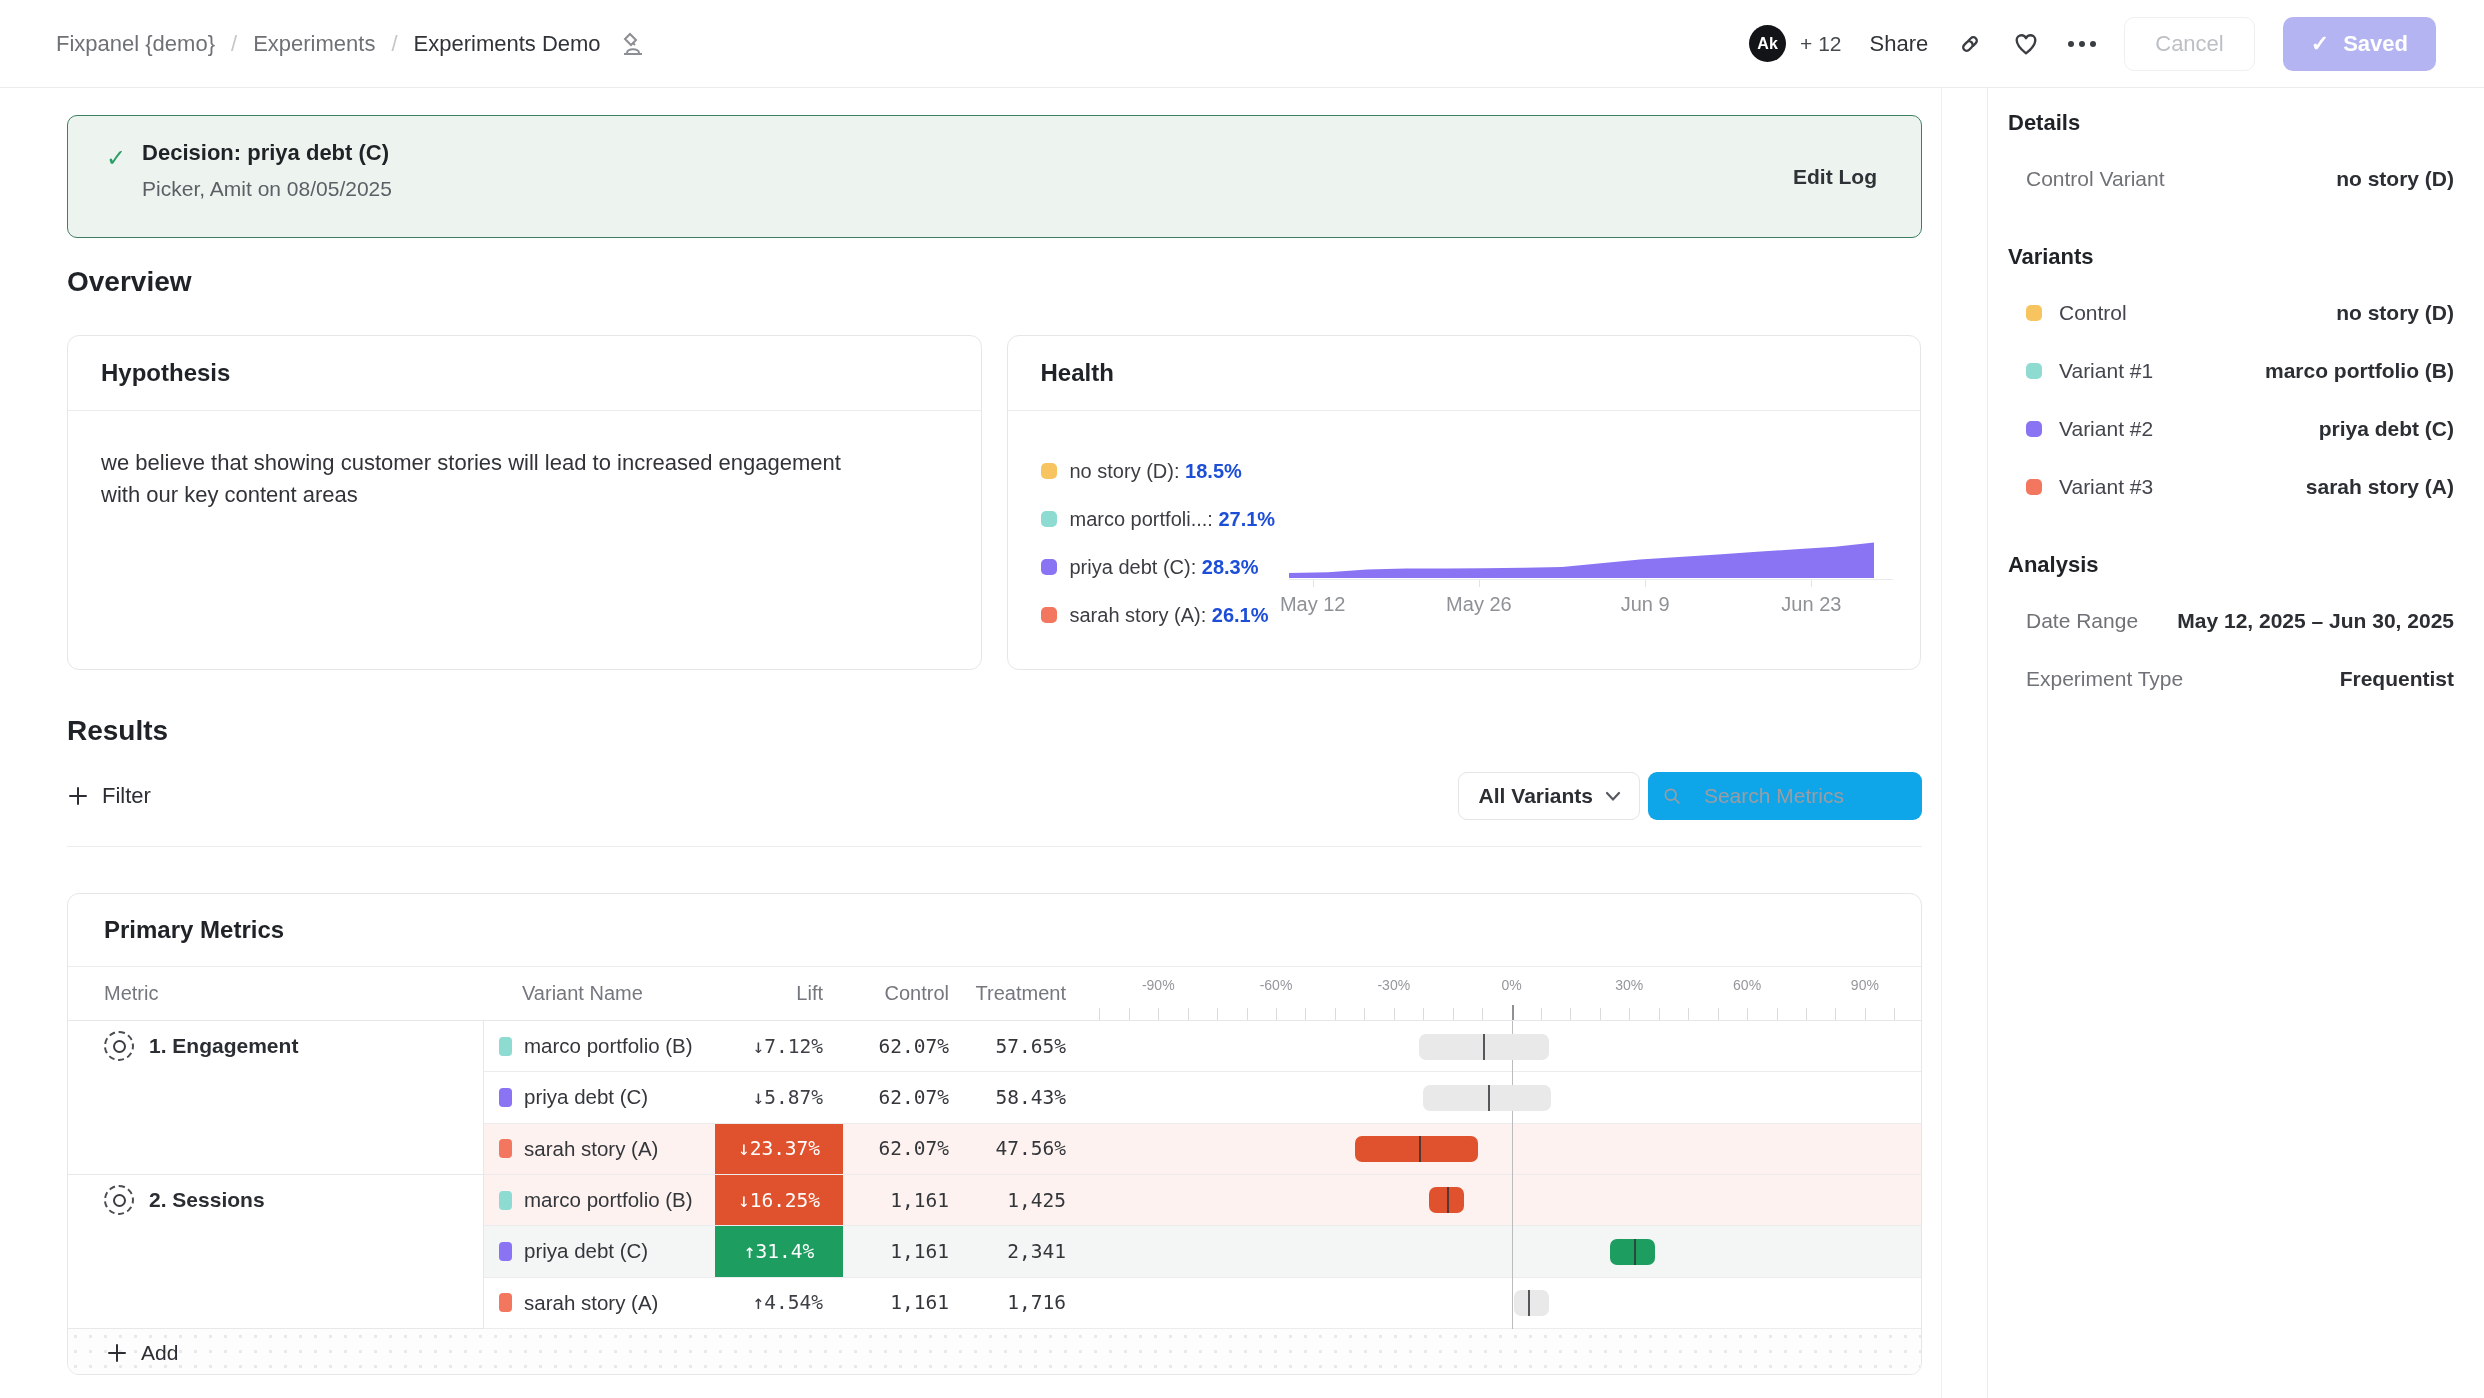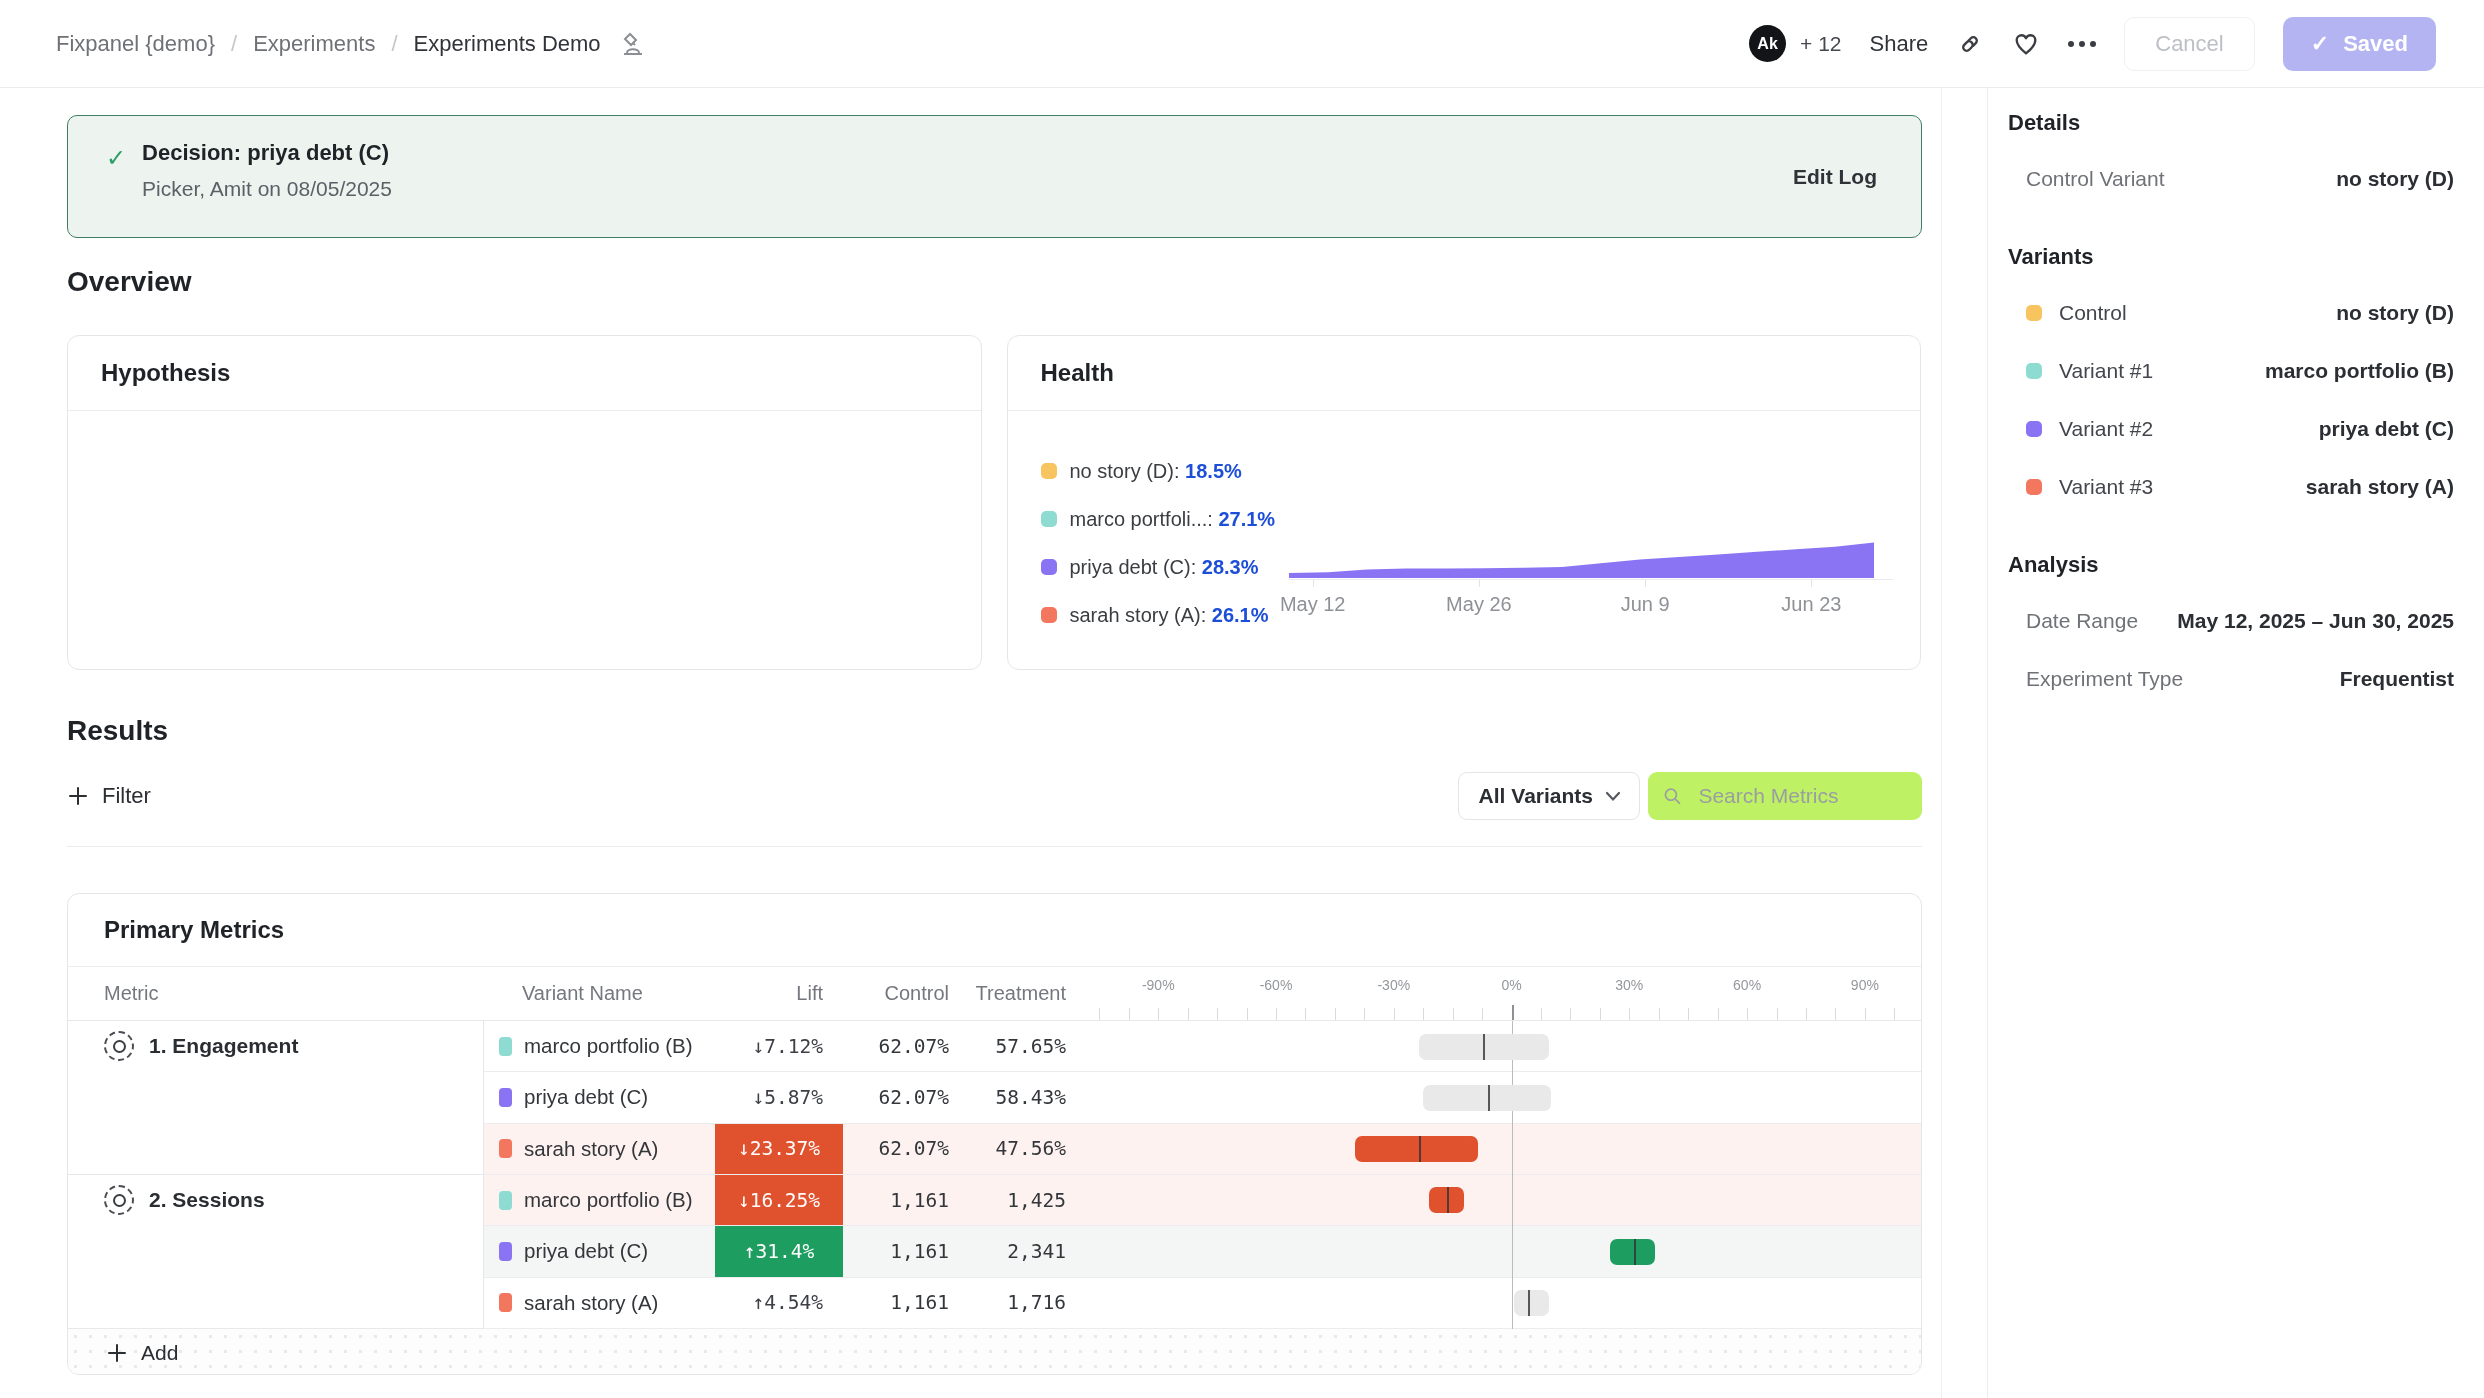--- a/index.html
+++ b/index.html
@@ -67,22 +67,22 @@
   .hc-tick { position:absolute; bottom:52px; width:1px; height:7px; background:#e2e3e5; }
 
   
   #results-h { margin-top:45px; }
   .controls { margin-top:25px; width:1855px; display:flex; align-items:center; }
   .filter-btn { display:flex; align-items:center; gap:13px; font-size:22px; color:#2b2e33; cursor:pointer; }
   .ctrl-right { margin-left:auto; display:flex; gap:8px; }
   .dd { height:48px; padding:0 18px 0 20px; border:1px solid #e4e5e7; border-radius:9px;
     display:flex; align-items:center; gap:12px; font-size:21px; font-weight:600; color:#2b2e33;
     background:#fff; cursor:pointer; }
-  .search { width:274px; height:48px; background:#bef264; border-radius:9px; display:flex;
-    align-items:center; padding:0 14px; gap:16px; }
+  .search { width:274px; height:48px; background:#0ea5e9; border-radius:9px; display:flex;
+    align-items:center; padding:0 14px; gap:22px; }
   .search input { border:none; outline:none; background:transparent; font-size:21px; width:100%;
     font-family:inherit; color:#2b2e33; }
   .search input::placeholder { color:#9b9da2; }
   .ctrl-divider { margin-top:26px; width:1855px; border-bottom:1px solid #ececee; }
 
   
   .pm-card { margin-top:46px; width:1855px; height:482px; border:1px solid #e5e6e8;
     border-radius:12px; overflow:hidden; background:#fff; }
   .pm-title { height:72px; display:flex; align-items:center; padding:0 36px;
     font-size:24px; font-weight:700; color:#1f2226; }
@@ -203,20 +203,21 @@
         <div class="banner-sub">Picker, Amit on 08/05/2025</div>
       </div>
       <span class="edit-log">Edit Log</span>
     </div>
 
     <div class="h-section" id="overview-h">Overview</div>
 
     <div class="cards">
       <div class="card">
         <div class="card-title">Hypothesis</div>
+        <div class="hyp-body">we believe that showing customer stories will lead to increased engagement with our key content areas</div>
       </div>
 
       <div class="card">
         <div class="card-title">Health</div>
         <div class="health-body">
           <div class="legend" id="health-legend">
               <div class="legend-item">
                 <span class="legend-sw" style="background: rgb(247, 196, 95);"></span>
                 <span>no story (D): <b>18.5%</b></span>
               </div>

